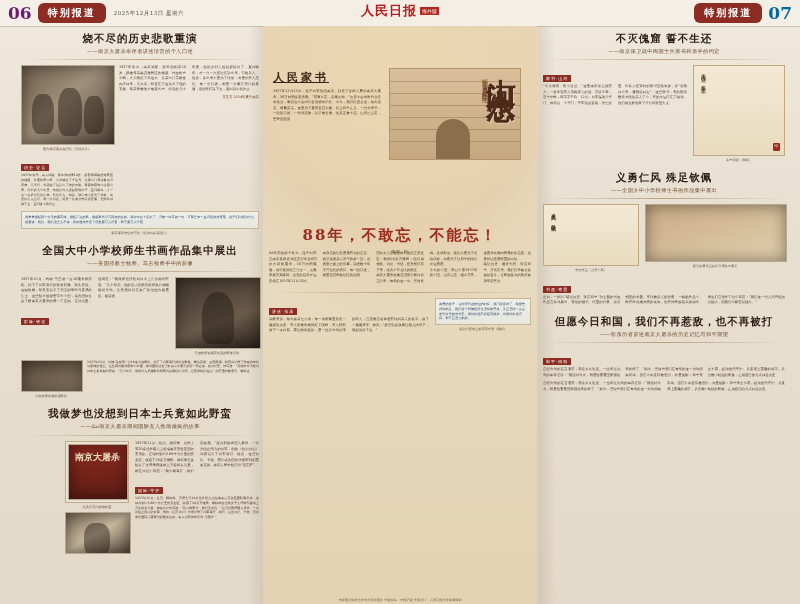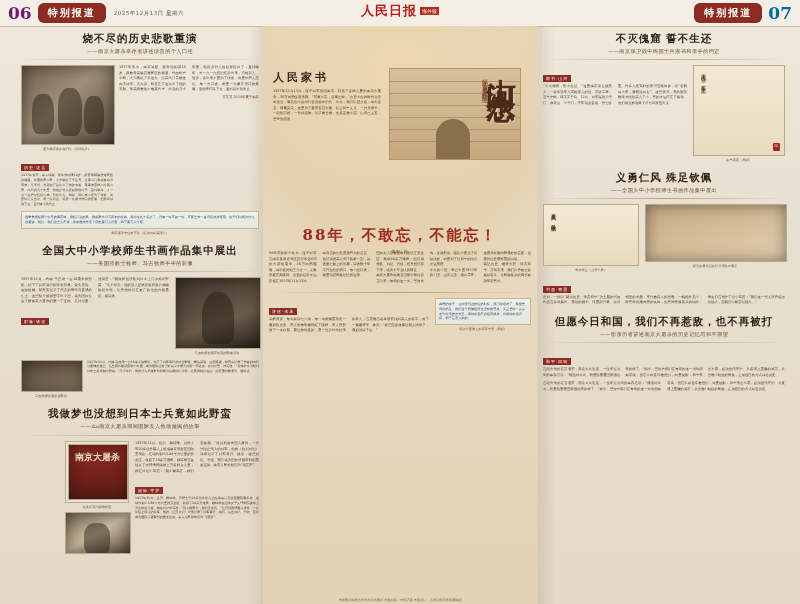--- a/index.html
+++ b/index.html
@@ -153,21 +153,21 @@
     font-size:15px;font-weight:bold;color:#9b2b1d;letter-spacing:2px;
   }
   .hero-sub .who{
     display:block;font-size:4px;color:#6b4a33;letter-spacing:1px;margin-top:4px;font-weight:normal;
   }
   .hero-letter{
     position:absolute;left:10px;top:44px;width:120px;
   }
   .hero-letter .ttl{
     font-family:"DejaVu Serif","Liberation Serif",serif;
-    font-size:11px;font-weight:bold;color:#3a2416;letter-spacing:3px;
+    font-size:11px;font-weight:bold;color:#3a2416;letter-spacing:3px;text-decoration:underline;
   }
   .wall{
     position:absolute;left:126px;top:42px;width:130px;height:90px;
     background:linear-gradient(180deg,#d9c09a,#c5a87f);
     border:1px solid #b49468;
   }
   .wall .brick{position:absolute;left:0;right:0;height:1px;background:rgba(120,90,60,.35);}
   .wall .arch{
     position:absolute;left:46px;bottom:0;width:34px;height:40px;
     background:#8a6f4d;border-radius:17px 17px 0 0;

